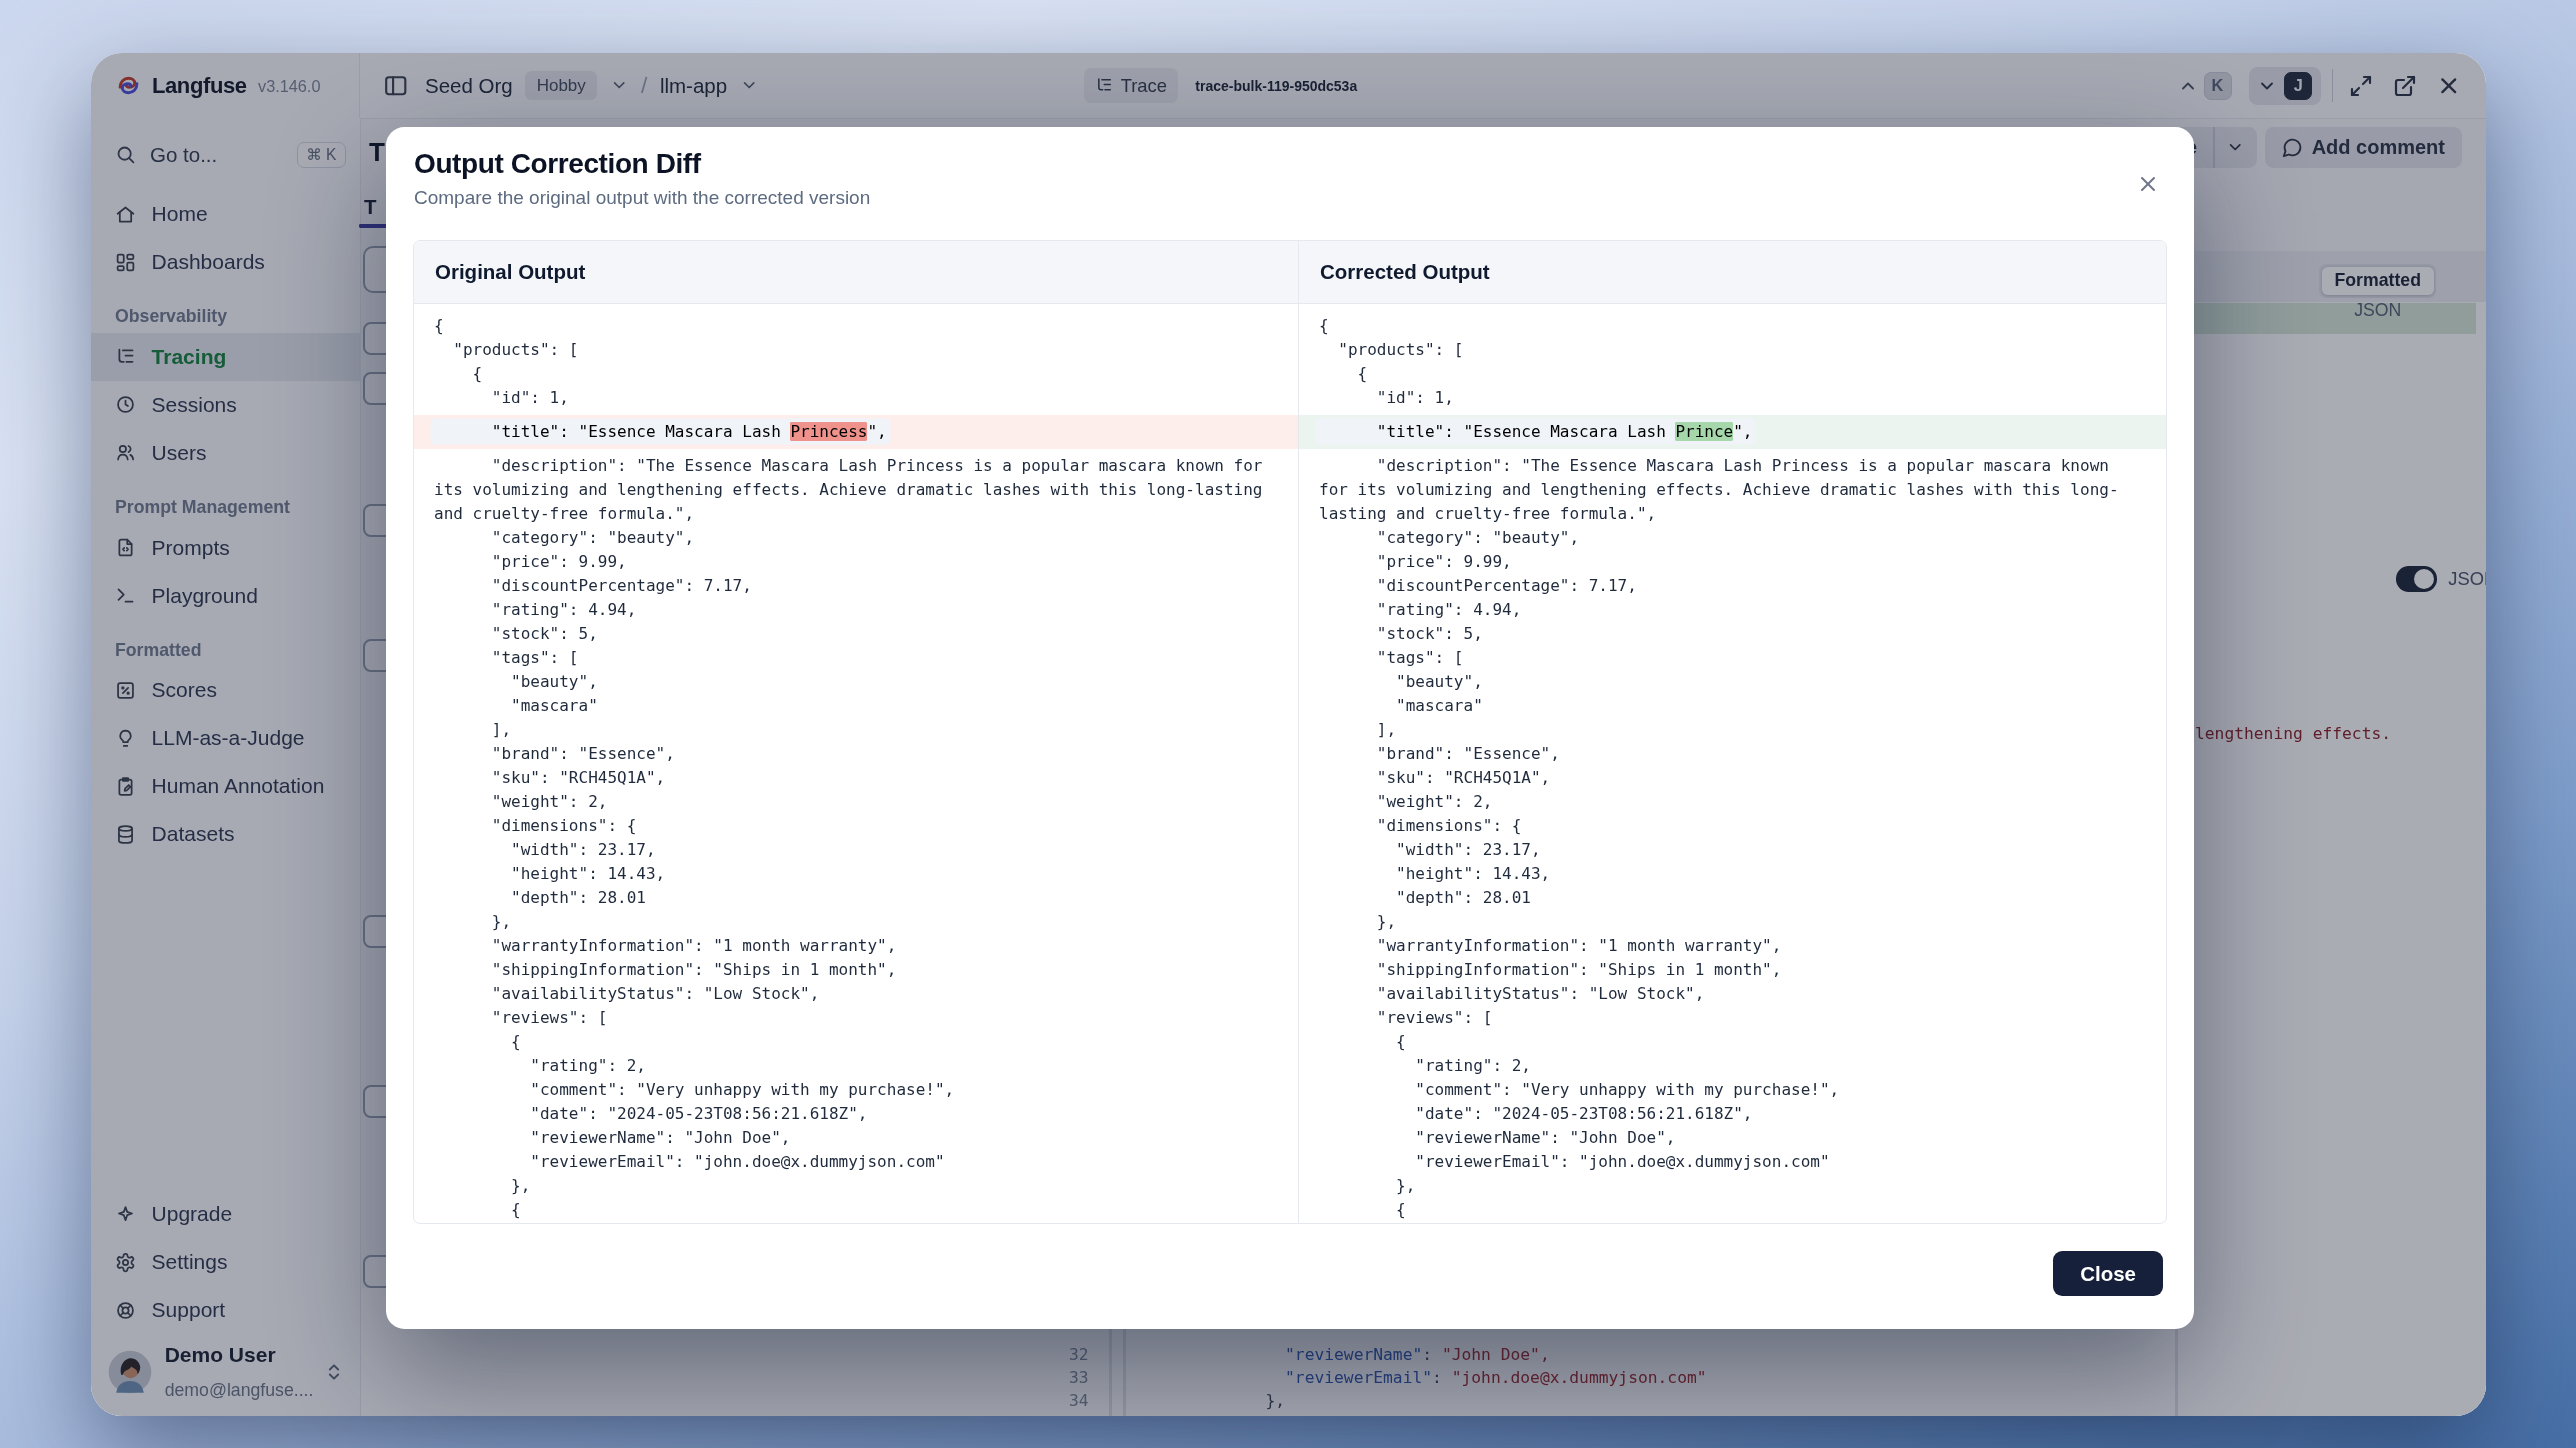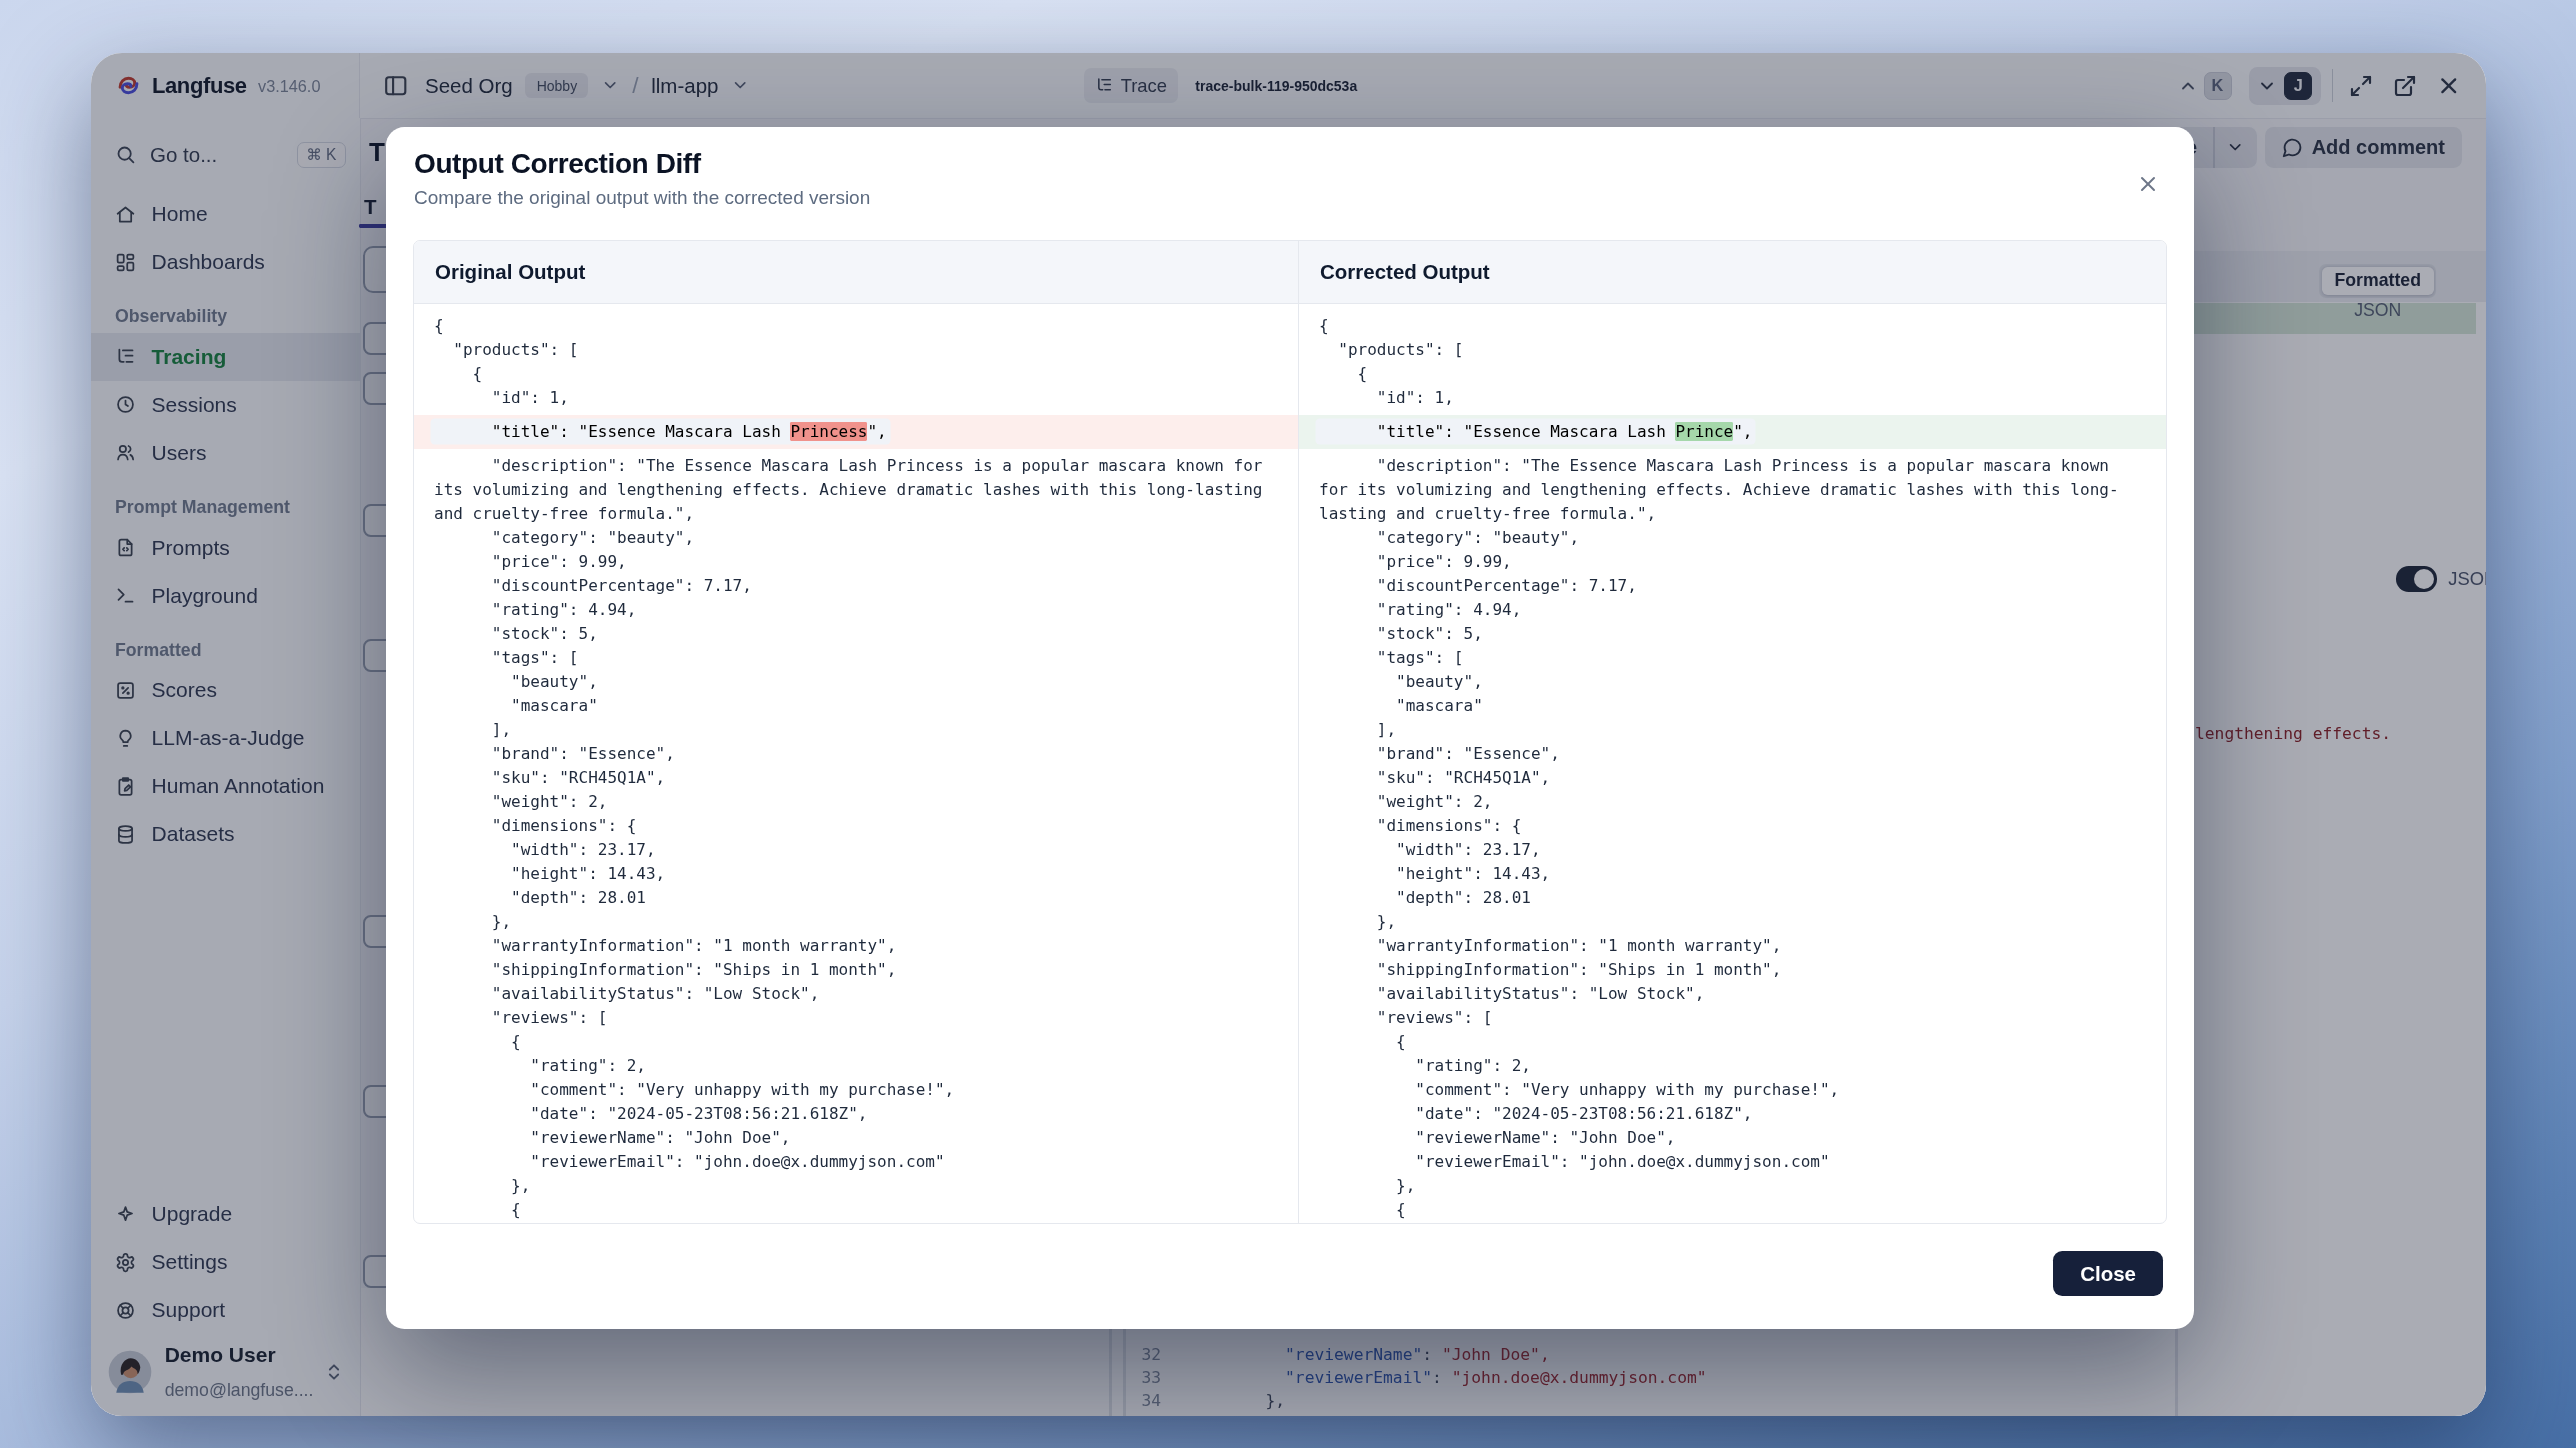--- a/index.html
+++ b/index.html
@@ -11,21 +11,21 @@
     background:#f7f8fb;box-shadow:0 35px 99px rgba(18,34,70,.5);overflow:hidden;}
   .dim{position:absolute;inset:0;background:rgba(24,31,51,.37);z-index:60;pointer-events:none;}
   
   .topbar{position:absolute;left:0;top:0;right:0;height:65px;background:#fbfcfe;border-bottom:1.4px solid #e7e9ef;display:flex;align-items:center;}
   .brand{width:269px;height:100%;display:flex;align-items:center;padding-left:24px;box-sizing:border-box;border-right:1.4px solid #e7e9ef;gap:10px;}
   .brand-name{font-size:22px;font-weight:800;color:#101828;letter-spacing:-0.4px;}
   .brand-ver{font-size:16.3px;color:#7a8496;margin-left:1.4px;margin-top:2.8px;}
   .tb-main{display:flex;align-items:center;gap:12.7px;padding-left:18.4px;color:#212b3c;}
   .icon-btn{display:flex;align-items:center;justify-content:center;color:#39414f;background:none;border:none;padding:4.2px;cursor:pointer;}
   .tb-org{font-size:20.5px;font-weight:500;}
-  .pill-badge{background:#e9ebf0;border-radius:6.4px;padding:4.2px 11.3px;font-size:14px;color:#434d60;}
+  .pill-badge{background:#e9ebf0;border-radius:6.4px;padding:4.2px 11.3px;font-size:17px;color:#434d60;}
   .tb-slash{font-size:22.7px;color:#9aa4b4;font-weight:300;}
   .chev{color:#5a6477;display:flex;}
   .trace-group{position:absolute;left:993px;top:0;height:65px;display:flex;align-items:center;gap:17px;}
   .trace-pill{display:flex;align-items:center;gap:7px;background:#eceef3;border-radius:7px;padding:6.4px 11.3px;font-size:18.4px;font-weight:500;color:#333d4f;}
   .trace-id{font-size:14px;font-weight:700;color:#1a2334;}
   .tb-right{position:absolute;right:20px;top:0;height:65px;display:flex;align-items:center;gap:11.3px;}
   .keyhint{display:flex;align-items:center;gap:5.7px;background:none;border:none;cursor:pointer;color:#4a5366;}
   .keycap{width:28px;height:28px;border-radius:7px;background:#d9dce3;border:1.4px solid #c9cdd7;display:flex;align-items:center;justify-content:center;font-size:16.3px;font-weight:600;color:#59627a;box-sizing:border-box;}
   .keyhint-pill{display:flex;align-items:center;gap:7px;background:#e4e6ec;border:none;border-radius:8.5px;padding:5px 8.5px;cursor:pointer;color:#2b3344;}
   .keycap.dark{background:#222c3e;border-color:#222c3e;color:#f3f5f8;}
@@ -66,21 +66,21 @@
   .seg-opt{font-size:17.7px;padding:3.5px 12.7px;border-radius:5.7px;color:#555f73;cursor:pointer;}
   .seg-opt.on{background:#fff;color:#1b2437;font-weight:600;box-shadow:0 0.7px 2.8px rgba(20,30,60,.18);}
   .json-toggle{position:absolute;left:2305px;top:513px;display:flex;align-items:center;gap:11.3px;z-index:5;cursor:pointer;}
   .switch{width:41px;height:25.5px;border-radius:12.7px;background:#1c2536;position:relative;}
   .switch .knob{position:absolute;right:2.8px;top:2.8px;width:20px;height:20px;border-radius:50%;background:#fff;}
   .json-toggle-label{font-size:18.4px;color:#49536a;}
   .bg-snippet{position:absolute;left:2104px;top:671px;font-family:"DejaVu Sans Mono",monospace;font-size:16.3px;color:#8c1f24;z-index:5;white-space:pre;}
   .bottom-code{position:absolute;left:270px;top:1235px;right:327px;bottom:0;background:#fff;overflow:hidden;font-family:"DejaVu Sans Mono",monospace;font-size:16.3px;}
   .bc-gutter{position:absolute;top:0;bottom:0;width:2.8px;background:#e1e4e9;}
   .bc-row{position:absolute;left:0;right:0;height:23.4px;}
-  .bc-n{position:absolute;left:708px;width:92px;text-align:right;color:#7d8798;}
+  .bc-n{position:absolute;left:708px;width:92px;color:#7d8798;}
   .bc-c{position:absolute;left:826px;white-space:pre;color:#3c4557;}
   .bc-key{color:#2f56ae;}
   .bc-val{color:#a1262b;}
   
   .modal{position:absolute;left:386px;top:127px;width:1808px;height:1202px;background:#fff;border-radius:18.4px;
     box-shadow:0 42px 113px rgba(12,22,48,.45);z-index:100;}
   .m-close{position:absolute;right:30px;top:41px;background:none;border:none;color:#6d7688;cursor:pointer;padding:4.2px;}
   .m-head{padding:21px 28px 0;}
   .m-title{font-size:28px;font-weight:800;color:#0b1324;letter-spacing:-0.4px;}
   .m-sub{margin-top:7px;font-size:19px;color:#5d6b80;}

